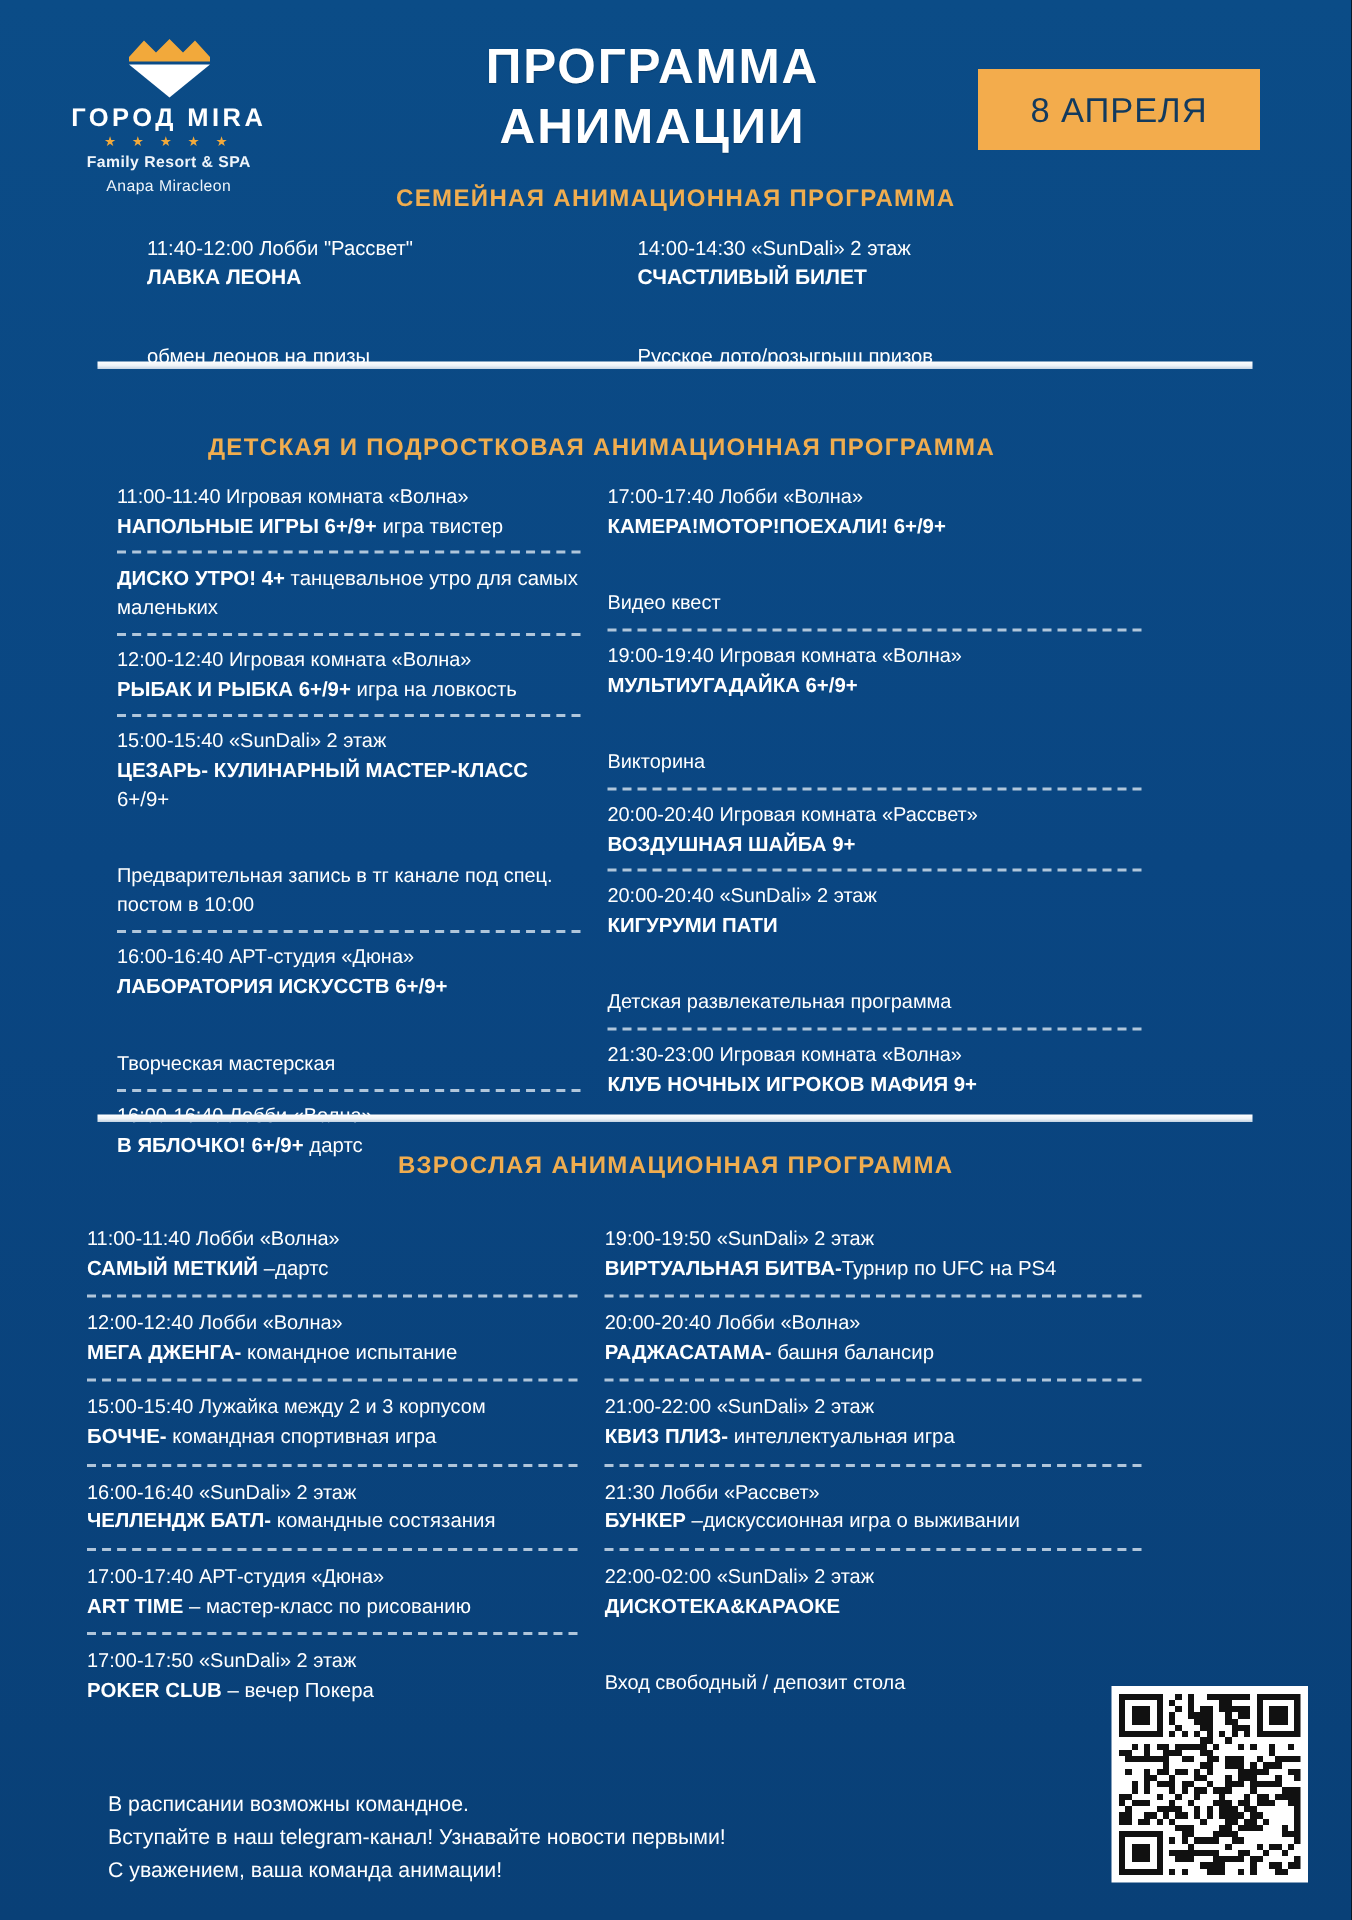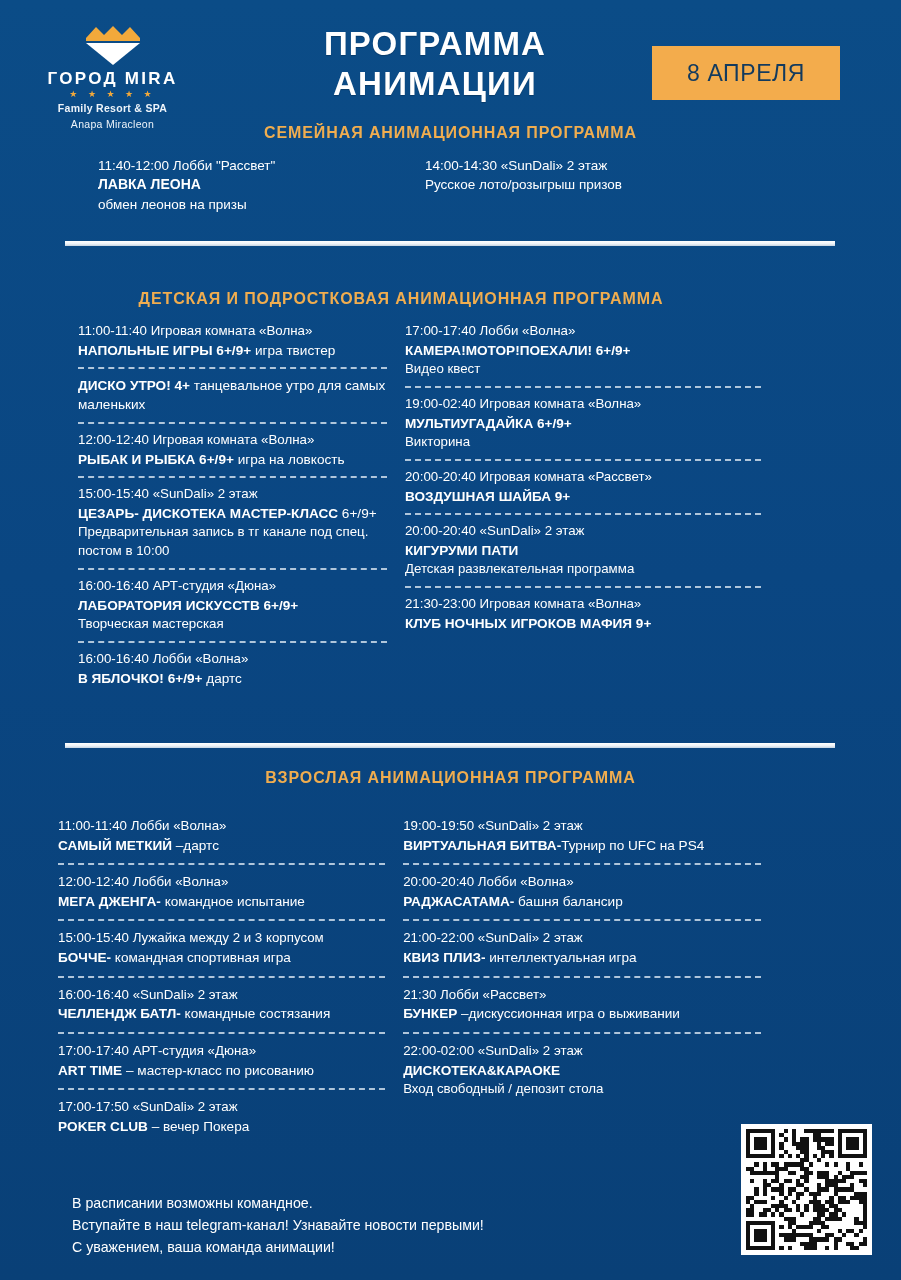--- a/index.html
+++ b/index.html
@@ -151,20 +151,21 @@
     font-size: 13.6px;
     line-height: 1.42;
     color: #ffffff;
   }
   .ev-title b { font-weight: bold; }
   .ev-desc {
     font-size: 13.3px;
     line-height: 1.42;
     color: #ffffff;
     font-weight: normal;
+    margin-top: 33px;
   }
   .dashed {
     border-top: 2px dashed #b9cde0;
     margin: 7px 0 7px 0;
     height: 0;
     opacity: 0.95;
   }
 
   
   .family-row {
@@ -248,20 +249,21 @@
     <div class="col">
       <div class="ev">
         <div class="ev-when">11:40-12:00 Лобби "Рассвет"</div>
         <div class="ev-title"><b>ЛАВКА ЛЕОНА</b></div>
         <div class="ev-desc">обмен леонов на призы</div>
       </div>
     </div>
     <div class="col">
       <div class="ev">
         <div class="ev-when">14:00-14:30 «SunDali» 2 этаж</div>
+        <div class="ev-title"><b>СЧАСТЛИВЫЙ БИЛЕТ</b></div>
         <div class="ev-desc">Русское лото/розыгрыш призов</div>
       </div>
     </div>
   </div>
 
   <div class="rule" style="top:241px;"></div>
 
   <div class="kids-heading section-heading">ДЕТСКАЯ И ПОДРОСТКОВАЯ АНИМАЦИОННАЯ ПРОГРАММА</div>
   <div class="cols kids-cols">
     <div class="col" id="kids-left">
@@ -274,21 +276,21 @@
           <div class="ev-title"><b>ДИСКО УТРО! 4+</b><span> танцевальное утро для самых маленьких</span></div>
         </div>
         <div class="dashed"></div>
         <div class="ev">
           <div class="ev-when">12:00-12:40 Игровая комната «Волна»</div>
           <div class="ev-title"><b>РЫБАК И РЫБКА 6+/9+</b><span> игра на ловкость</span></div>
         </div>
         <div class="dashed"></div>
         <div class="ev">
           <div class="ev-when">15:00-15:40 «SunDali» 2 этаж</div>
-          <div class="ev-title"><b>ЦЕЗАРЬ- ДИСКОТЕКА МАСТЕР-КЛАСС</b><span> 6+/9+</span></div>
+          <div class="ev-title"><b>ЦЕЗАРЬ- КУЛИНАРНЫЙ МАСТЕР-КЛАСС</b><span> 6+/9+</span></div>
           <div class="ev-desc">Предварительная запись в тг канале под спец. постом в 10:00</div>
         </div>
         <div class="dashed"></div>
         <div class="ev">
           <div class="ev-when">16:00-16:40 АРТ-студия «Дюна»</div>
           <div class="ev-title"><b>ЛАБОРАТОРИЯ ИСКУССТВ 6+/9+</b></div>
           <div class="ev-desc">Творческая мастерская</div>
         </div>
         <div class="dashed"></div>
         <div class="ev">
@@ -297,21 +299,21 @@
         </div>
       </div>
     <div class="col" id="kids-right">
         <div class="ev">
           <div class="ev-when">17:00-17:40 Лобби «Волна»</div>
           <div class="ev-title"><b>КАМЕРА!МОТОР!ПОЕХАЛИ! 6+/9+</b></div>
           <div class="ev-desc">Видео квест</div>
         </div>
         <div class="dashed"></div>
         <div class="ev">
-          <div class="ev-when">19:00-02:40 Игровая комната «Волна»</div>
+          <div class="ev-when">19:00-19:40 Игровая комната «Волна»</div>
           <div class="ev-title"><b>МУЛЬТИУГАДАЙКА 6+/9+</b></div>
           <div class="ev-desc">Викторина</div>
         </div>
         <div class="dashed"></div>
         <div class="ev">
           <div class="ev-when">20:00-20:40  Игровая комната «Рассвет»</div>
           <div class="ev-title"><b>ВОЗДУШНАЯ ШАЙБА 9+</b></div>
         </div>
         <div class="dashed"></div>
         <div class="ev">

